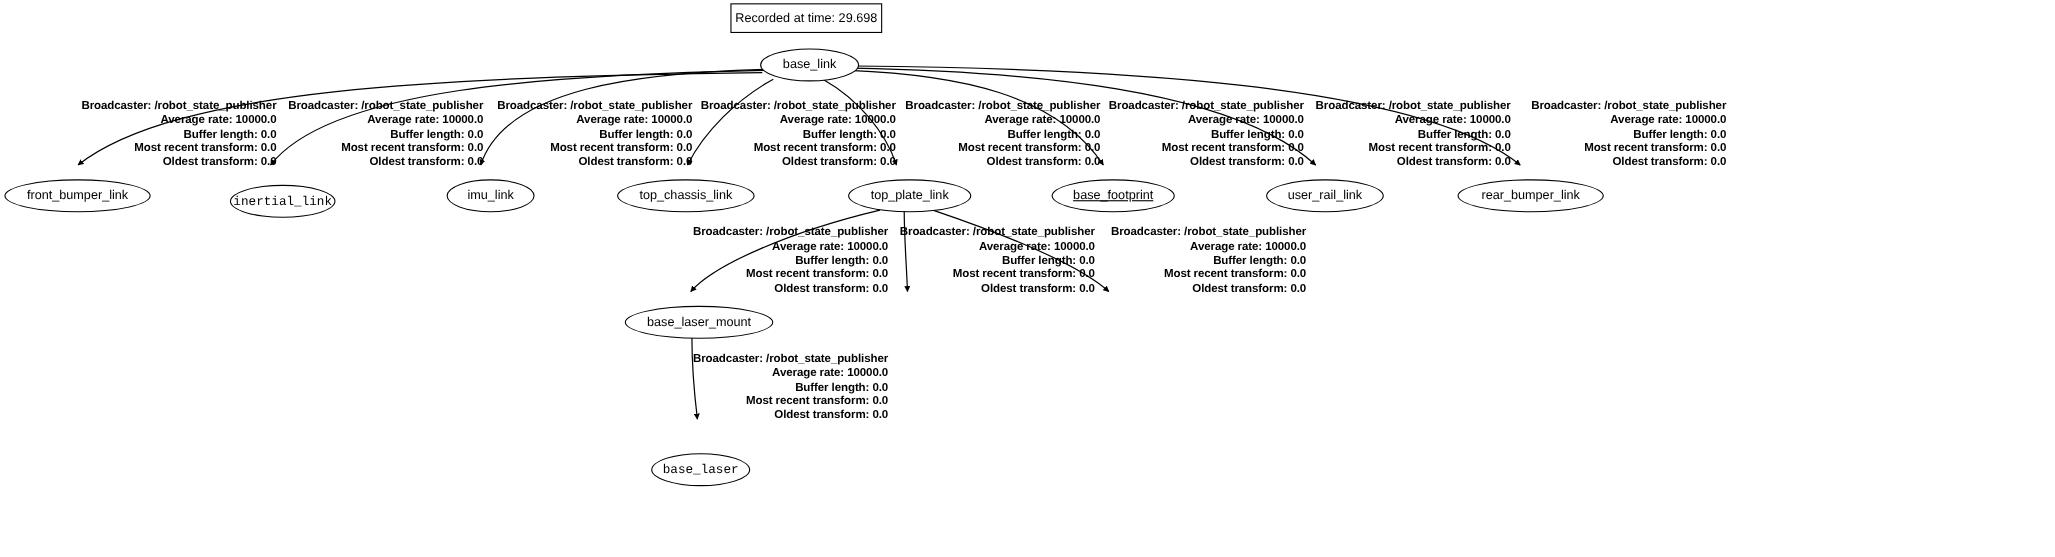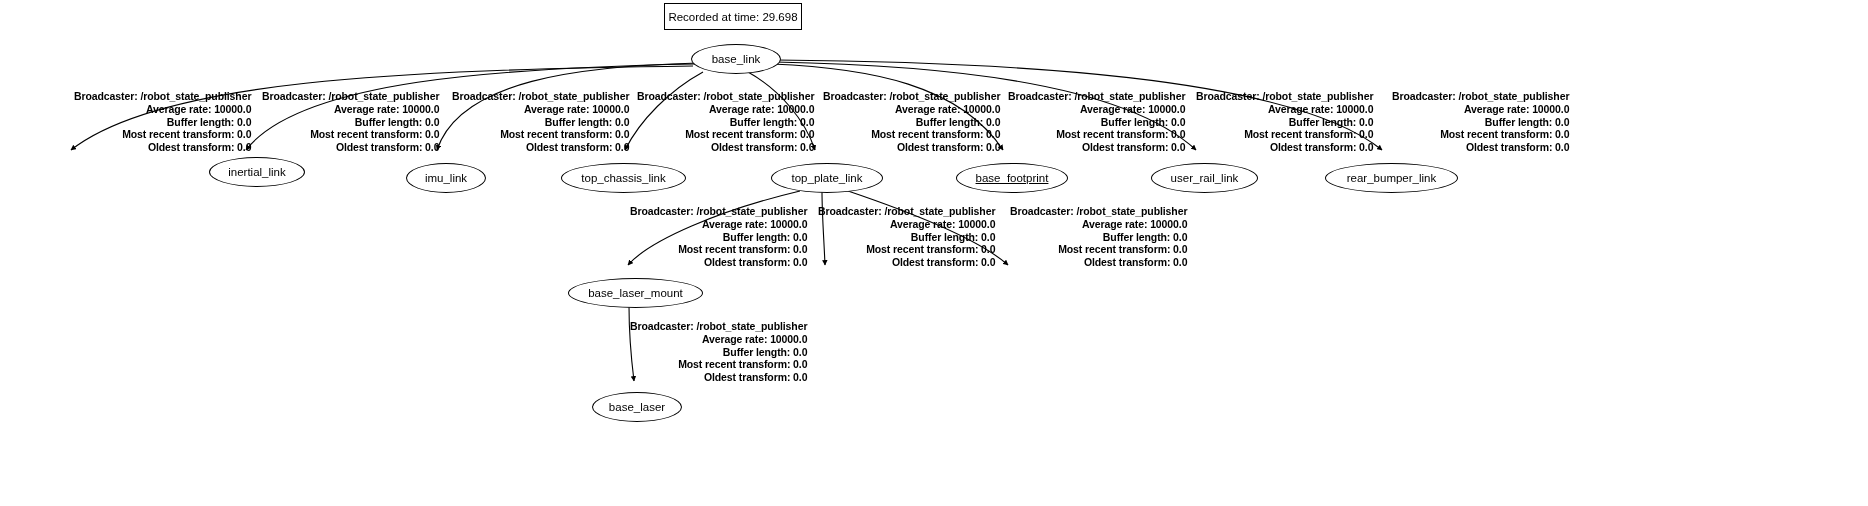--- a/index.html
+++ b/index.html
@@ -82,21 +82,24 @@
     <path d="M 629,306 C 629,340 632,365 634,381" fill="none" stroke="#000" stroke-width="1.1" marker-end="url(#arrow)"></path>
   </svg>
 
   <div class="node rect" style="left:664px; top:3px; width:138px; height:27px;">
     <span>Recorded at time: 29.698</span>
   </div>
 
   <div class="node ellipse" style="left:691px; top:44px; width:90px; height:30px;">
     <span>base_link</span>
   </div>
-  <div class="node ellipse" style="left:209px; top:157px; width:96px; height:30px;">
+  <div class="node ellipse" style="left:4px; top:163px; width:133px; height:30px;">
+    <span>front_bumper_link</span>
+  </div>
+  <div class="node ellipse" style="left:209px; top:168px; width:96px; height:30px;font-family:Liberation Mono, monospace;">
     <span>inertial_link</span>
   </div>
   <div class="node ellipse" style="left:406px; top:163px; width:80px; height:30px;">
     <span>imu_link</span>
   </div>
   <div class="node ellipse" style="left:561px; top:163px; width:125px; height:30px;">
     <span>top_chassis_link</span>
   </div>
   <div class="node ellipse" style="left:771px; top:163px; width:112px; height:30px;">
     <span>top_plate_link</span>
@@ -106,21 +109,21 @@
   </div>
   <div class="node ellipse" style="left:1151px; top:163px; width:107px; height:30px;">
     <span>user_rail_link</span>
   </div>
   <div class="node ellipse" style="left:1325px; top:163px; width:133px; height:30px;">
     <span>rear_bumper_link</span>
   </div>
   <div class="node ellipse" style="left:568px; top:278px; width:135px; height:30px;">
     <span>base_laser_mount</span>
   </div>
-  <div class="node ellipse" style="left:592px; top:392px; width:90px; height:30px;">
+  <div class="node ellipse" style="left:592px; top:412px; width:90px; height:30px;font-family:Liberation Mono, monospace;">
     <span>base_laser</span>
   </div>
 
   <div class="edge-label" style="left:74px; top:90px;">Broadcaster: /robot_state_publisher
 Average rate: 10000.0
 Buffer length: 0.0
 Most recent transform: 0.0
 Oldest transform: 0.0</div>
   <div class="edge-label" style="left:262px; top:90px;">Broadcaster: /robot_state_publisher
 Average rate: 10000.0

